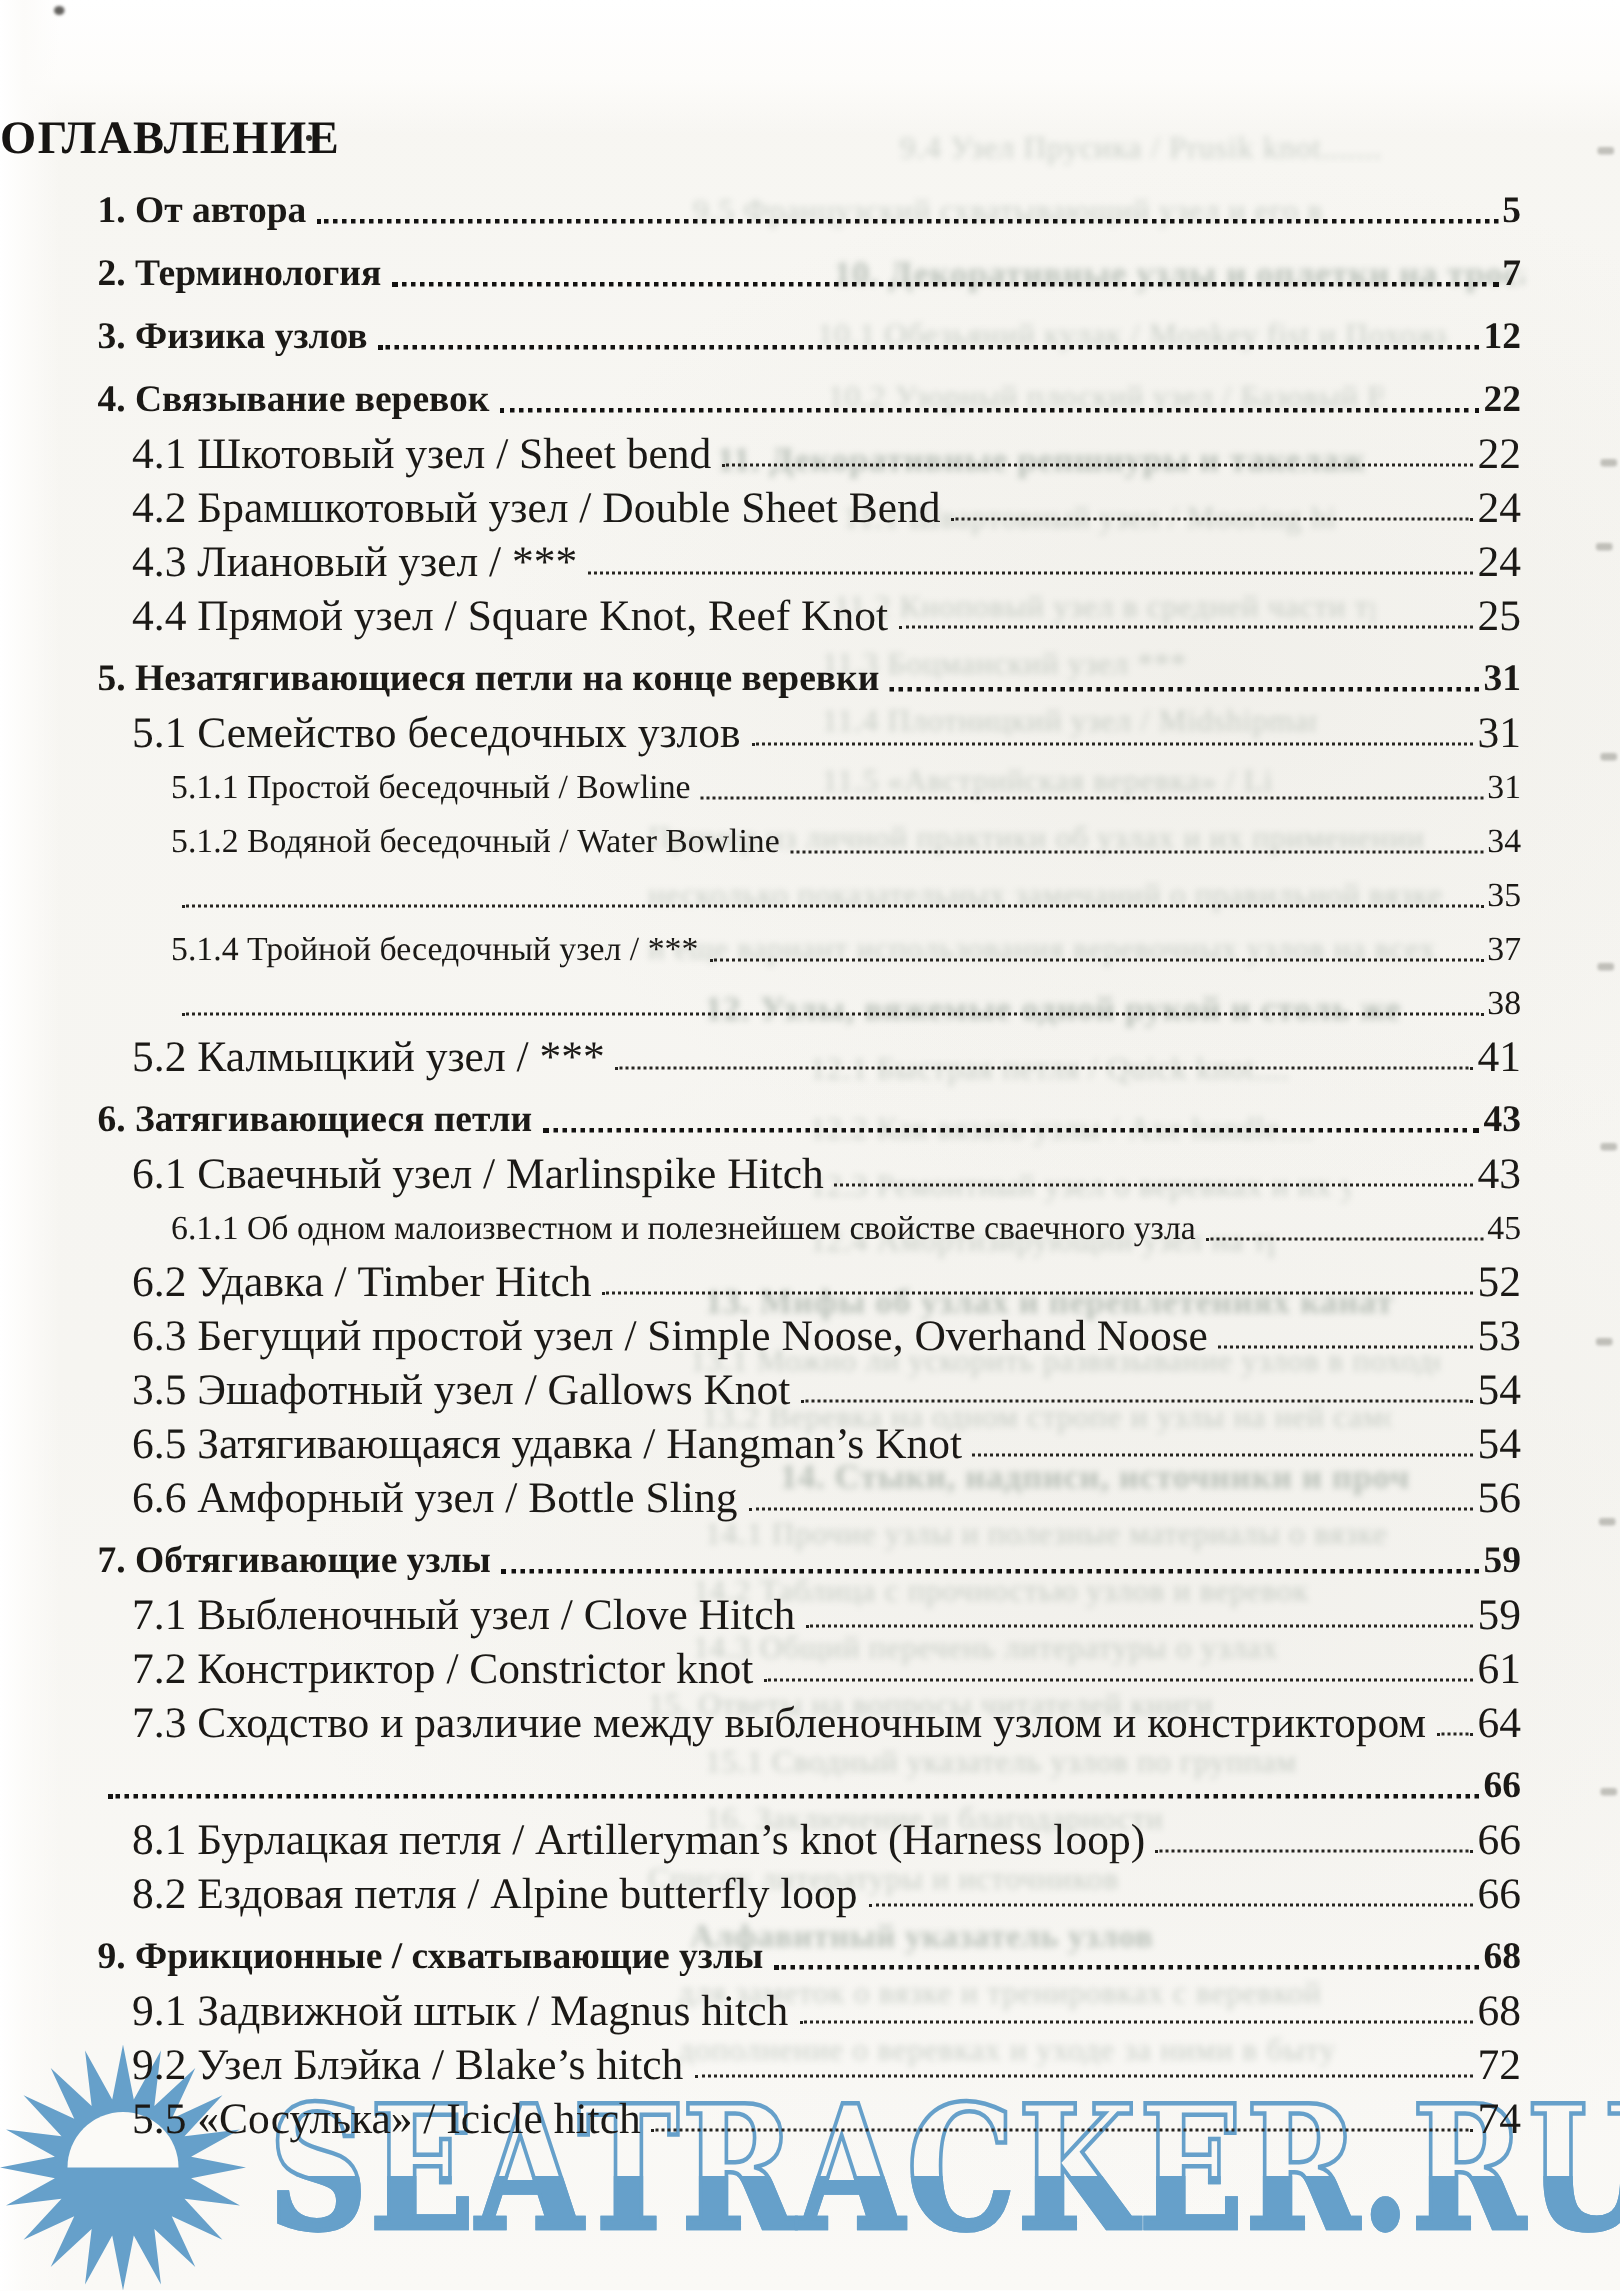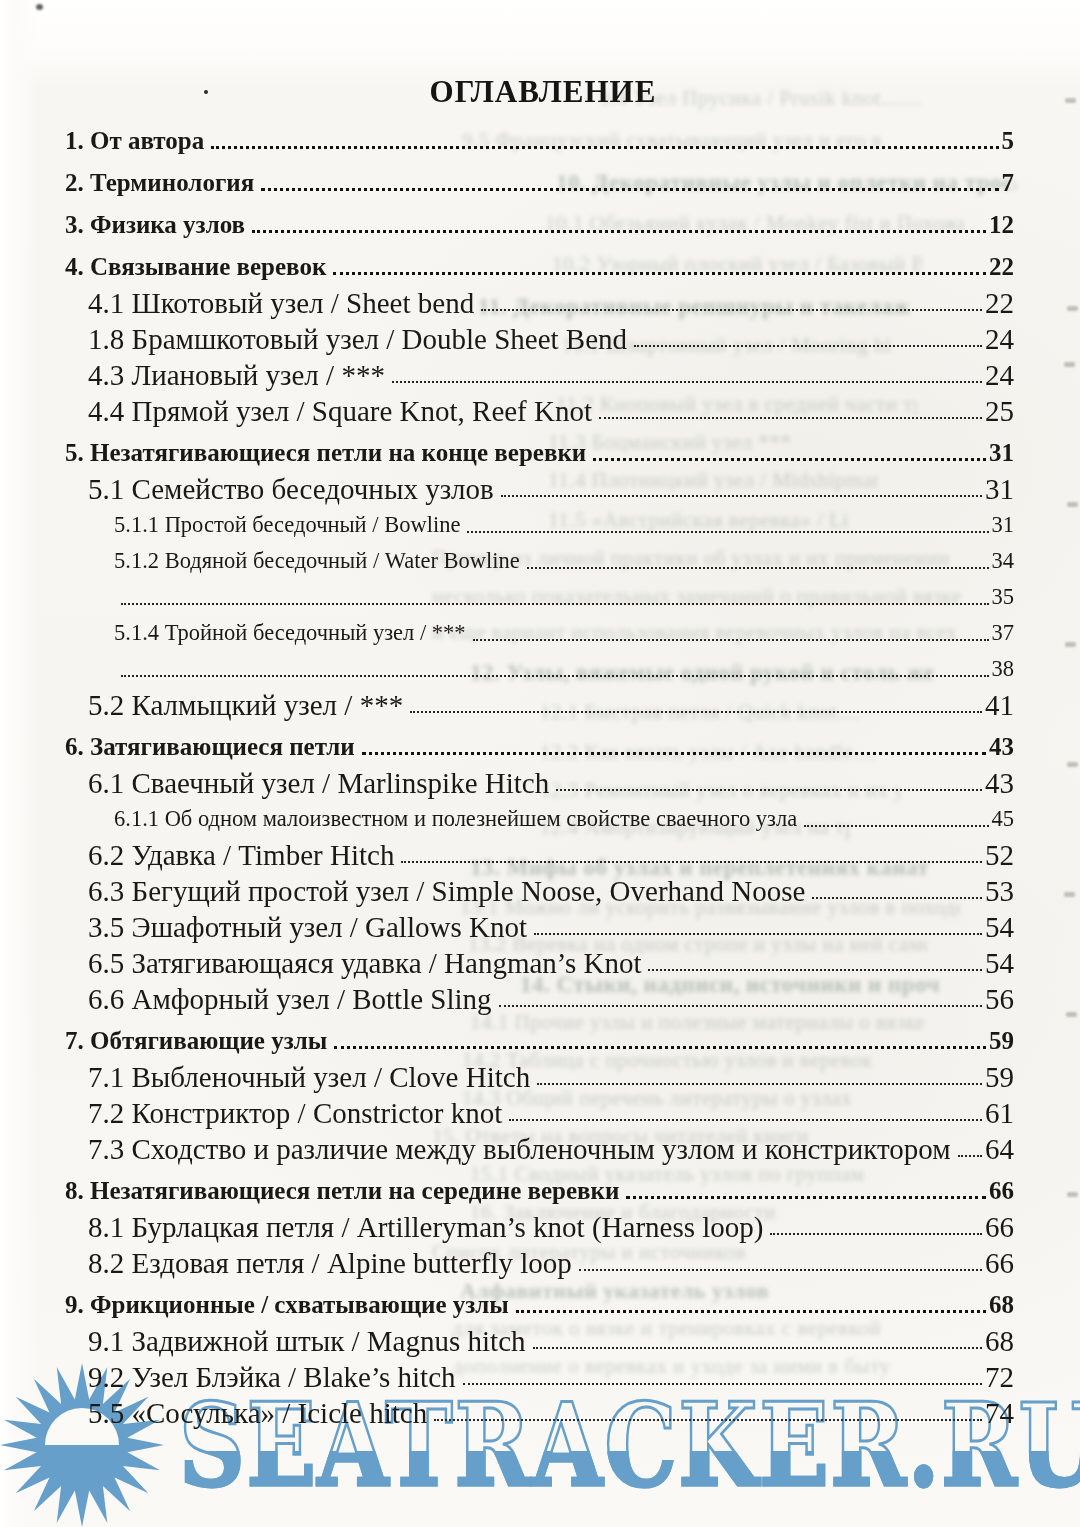--- a/index.html
+++ b/index.html
@@ -26,22 +26,22 @@
     color:#76887b;
     white-space:nowrap;overflow:hidden;
     filter:blur(2px);
     opacity:.34;
     letter-spacing:.5px;
   }
   .bleed-line.b{font-weight:bold;color:#64776a;opacity:.40;}
   
   .title{
     position:absolute;top:74px;left:0;width:1004px;margin:0;
-    text-align:center;z-index:3;
-    font-size:31px;font-weight:bold;letter-spacing:1px;color:#171513;padding-left:41px;
+    z-index:3;
+    font-size:31px;font-weight:bold;letter-spacing:1px;color:#171513;
   }
   
   .toc{position:absolute;left:65px;right:66px;top:114px;z-index:3;}
   .row{display:flex;align-items:flex-end;line-height:30px;color:#1b1916;justify-content:center;}
   .row .lbl{white-space:nowrap;}
   .row .dots{flex:1;margin:0 3px 7px 7px;border-bottom:2.4px dotted #262420;min-width:20px;}
   .row .pg{white-space:nowrap;}
   .row.lvl1{font-size:25px;font-weight:bold;margin-top:12px;}
   .row.lvl1 .dots{border-bottom:3.2px dotted #131211;margin-bottom:7px;}
   .row.lvl2{font-size:29px;margin-top:6px;padding-left:23px;}
@@ -129,21 +129,21 @@
         <span class="lbl">4. Связывание веревок</span>
         <span class="dots"></span>
         <span class="pg">22</span>
       </div>
       <div class="row lvl2">
         <span class="lbl">4.1 Шкотовый узел / Sheet bend</span>
         <span class="dots"></span>
         <span class="pg">22</span>
       </div>
       <div class="row lvl2">
-        <span class="lbl">1.8 Брамшкотовый узел / Double Sheet Bend</span>
+        <span class="lbl">4.2 Брамшкотовый узел / Double Sheet Bend</span>
         <span class="dots"></span>
         <span class="pg">24</span>
       </div>
       <div class="row lvl2">
         <span class="lbl">4.3 Лиановый узел / ***</span>
         <span class="dots"></span>
         <span class="pg">24</span>
       </div>
       <div class="row lvl2">
         <span class="lbl">4.4 Прямой узел / Square Knot, Reef Knot</span>
@@ -242,21 +242,20 @@
         <span class="lbl">7.2 Констриктор / Constrictor  knot</span>
         <span class="dots"></span>
         <span class="pg">61</span>
       </div>
       <div class="row lvl2">
         <span class="lbl">7.3 Сходство и различие между выбленочным узлом и констриктором</span>
         <span class="dots"></span>
         <span class="pg">64</span>
       </div>
       <div class="row lvl1">
-        <span class="lbl">8. Незатягивающиеся петли на середине веревки</span>
         <span class="dots"></span>
         <span class="pg">66</span>
       </div>
       <div class="row lvl2">
         <span class="lbl">8.1 Бурлацкая петля / Artilleryman’s knot (Harness loop)</span>
         <span class="dots"></span>
         <span class="pg">66</span>
       </div>
       <div class="row lvl2">
         <span class="lbl">8.2 Ездовая петля / Alpine butterfly loop</span>

